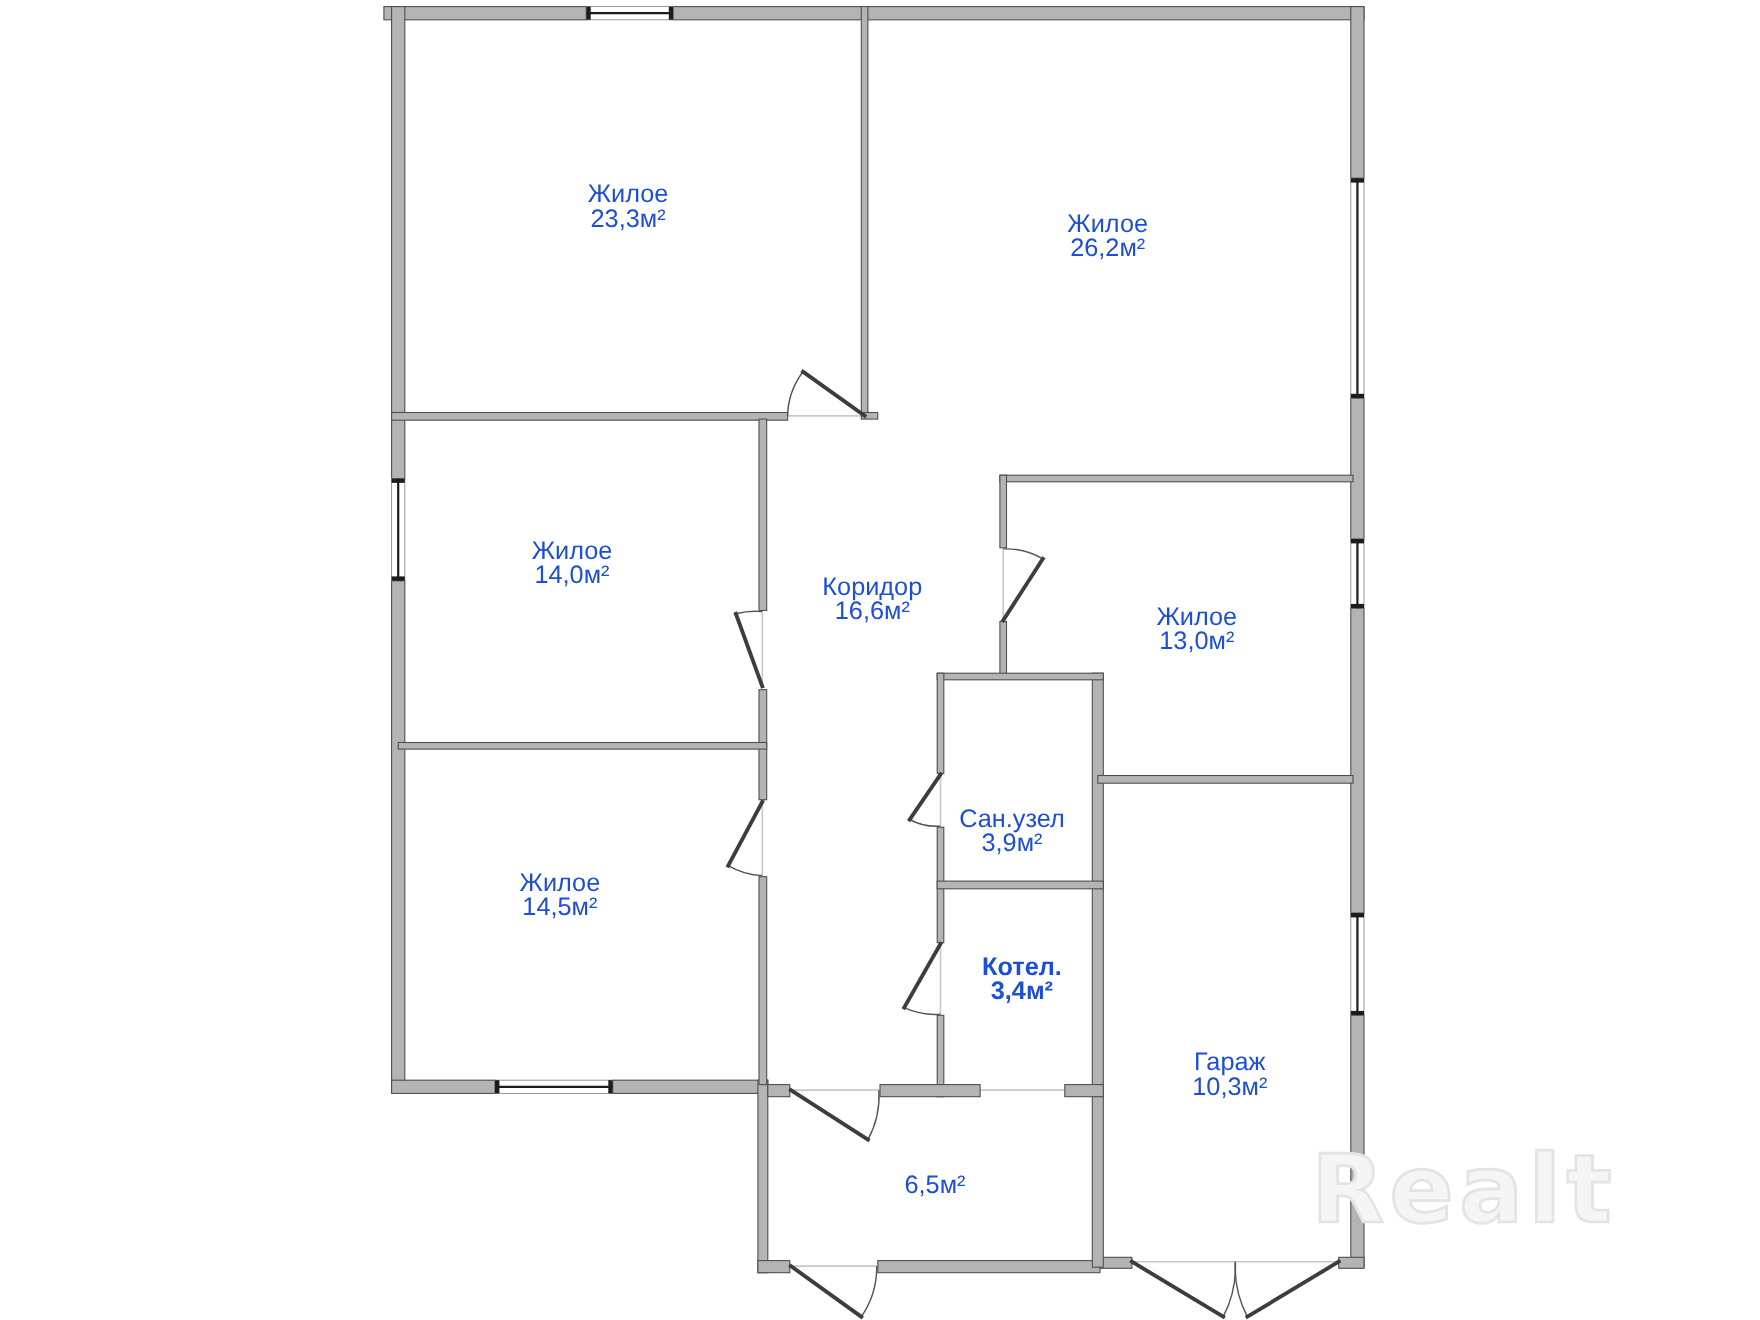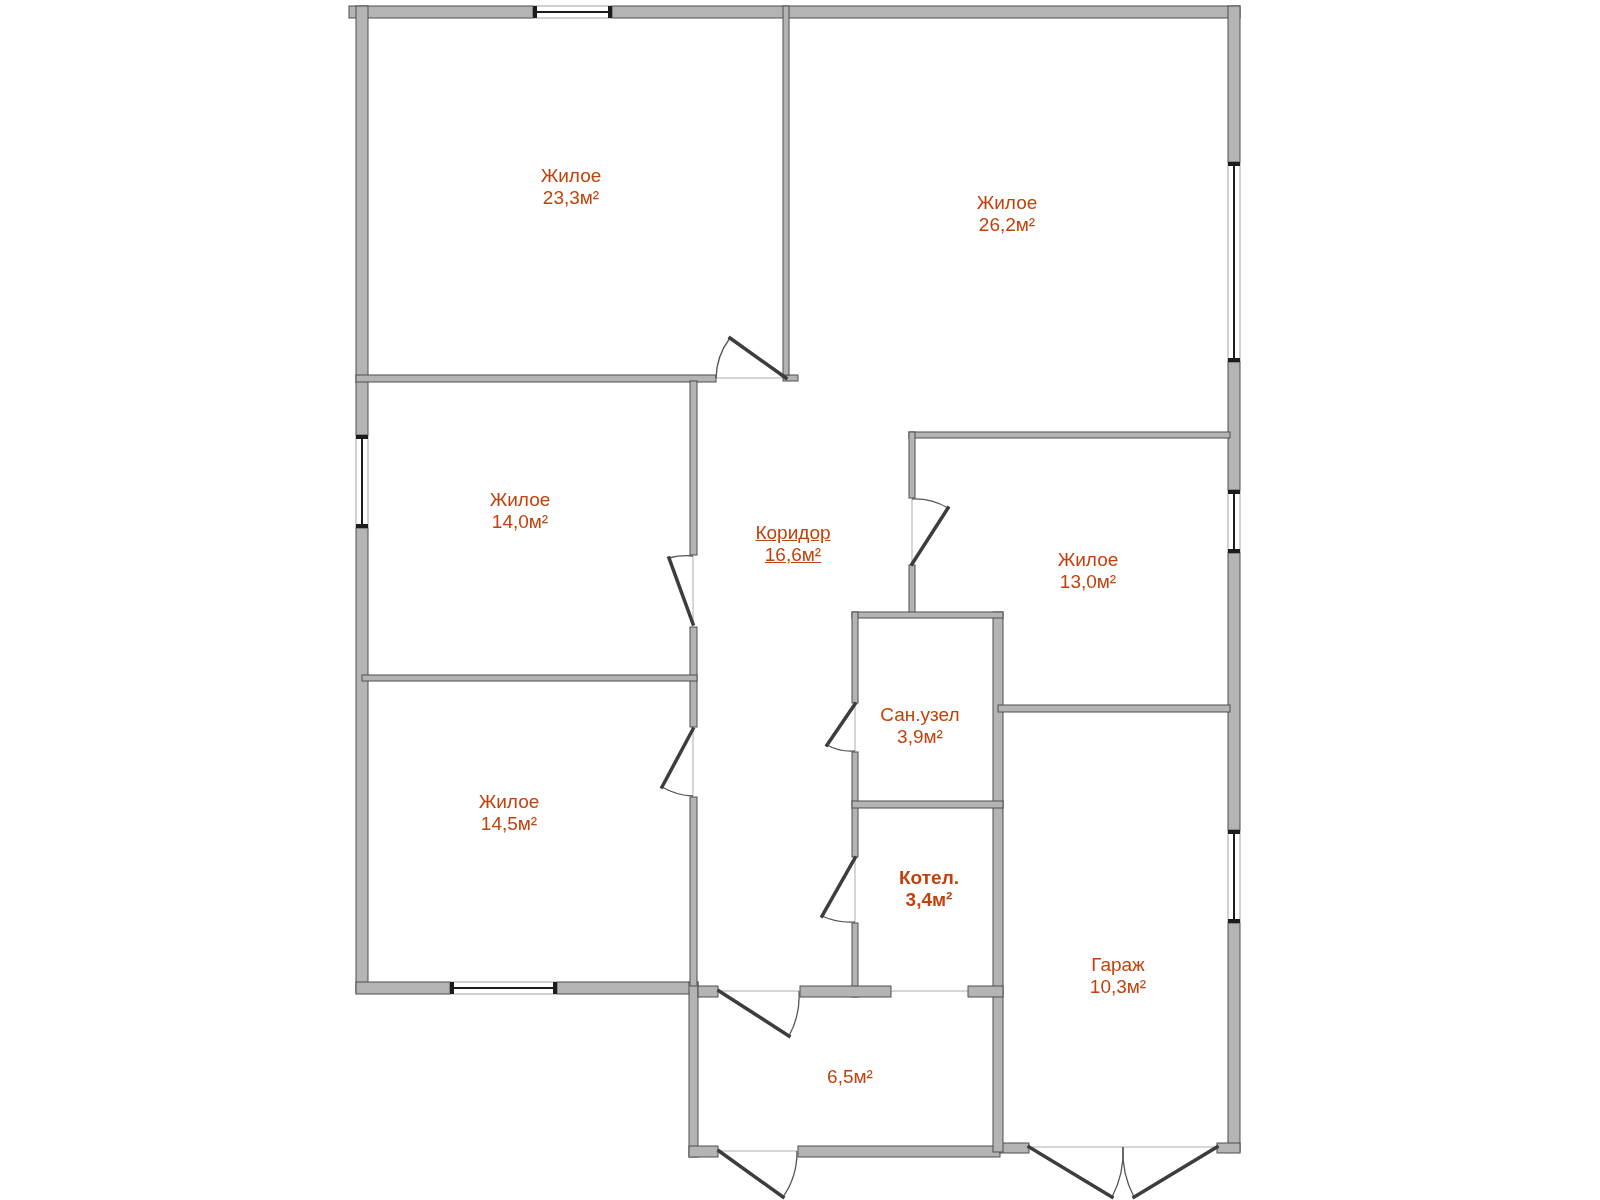--- a/index.html
+++ b/index.html
@@ -3,22 +3,22 @@
 <meta charset="utf-8">
 <style>
   html,body{margin:0;padding:0;background:#ffffff;}
   #stage{
     position:relative;width:1600px;height:1200px;background:#ffffff;
     font-family:"Liberation Sans","DejaVu Sans",sans-serif;overflow:hidden;
   }
   #plan-svg{position:absolute;left:0;top:0;}
   .room-label{
     position:absolute;transform:translate(-50%,-50%);
-    text-align:center;white-space:nowrap;color:#c2410c;
-    font-size:19px;line-height:22px;
+    text-align:center;white-space:nowrap;color:#1d4ed8;
+    font-size:23px;line-height:22px;
   }
   .room-label span{display:block;}
   #watermark{
     position:absolute;left:1192px;top:1032px;width:400px;
     font-size:86px;font-weight:700;letter-spacing:5px;
     color:#f5f5f5;-webkit-text-stroke:2.5px #e4e4e4;
     font-family:"DejaVu Sans","Liberation Sans",sans-serif;
     user-select:none;
   }
 </style>
@@ -131,42 +131,43 @@
     <span>23,3м²</span>
   </div>
   <div class="room-label" style="left: 1007px; top: 214px;">
     <span>Жилое</span>
     <span>26,2м²</span>
   </div>
   <div class="room-label" style="left: 520px; top: 511px;">
     <span>Жилое</span>
     <span>14,0м²</span>
   </div>
-  <div class="room-label" style="left: 793px; top: 544px; text-decoration: underline;">
+  <div class="room-label" style="left: 793px; top: 544px;">
     <span>Коридор</span>
     <span>16,6м²</span>
   </div>
   <div class="room-label" style="left: 1088px; top: 571px;">
     <span>Жилое</span>
     <span>13,0м²</span>
   </div>
-  <div class="room-label" style="left: 920px; top: 726px;">
+  <div class="room-label" style="left: 920px; top: 755px;">
     <span>Сан.узел</span>
     <span>3,9м²</span>
   </div>
   <div class="room-label" style="left: 509px; top: 813px;">
     <span>Жилое</span>
     <span>14,5м²</span>
   </div>
   <div class="room-label" style="left: 929px; top: 889px; font-weight: bold;">
     <span>Котел.</span>
     <span>3,4м²</span>
   </div>
   <div class="room-label" style="left: 1118px; top: 976px;">
     <span>Гараж</span>
     <span>10,3м²</span>
   </div>
   <div class="room-label" style="left: 850px; top: 1077px;">
     <span></span>
     <span>6,5м²</span>
   </div>
 
+  <div id="watermark">Realt</div>
 </div>
 
 </body></html>

